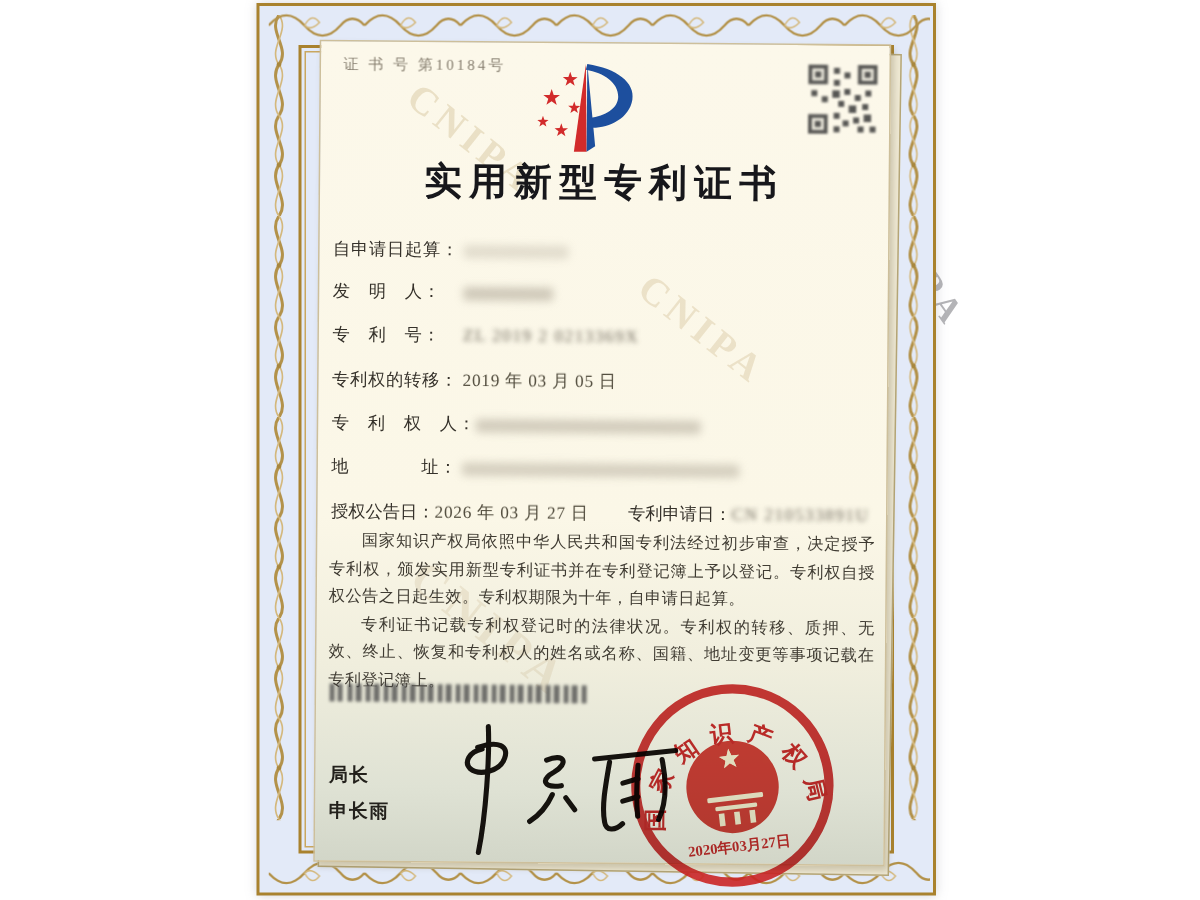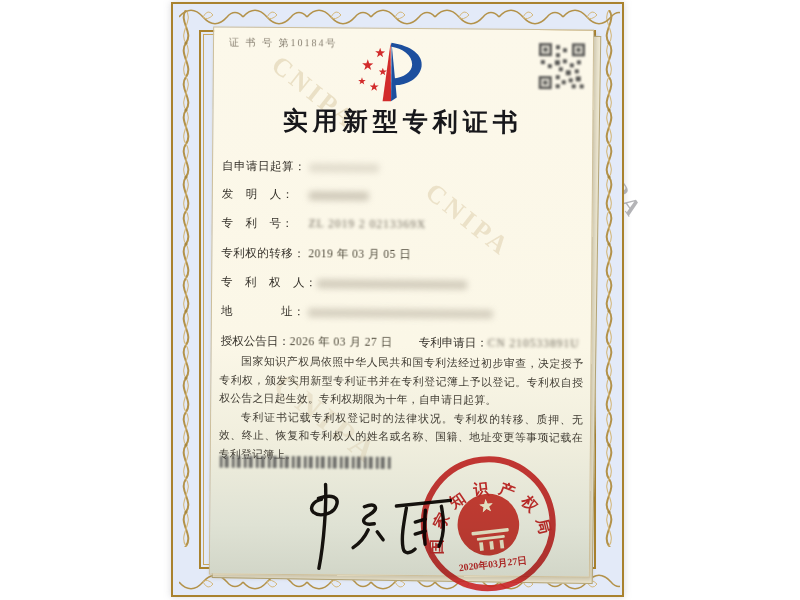--- a/index.html
+++ b/index.html
@@ -196,20 +196,24 @@
         </span>
       </div>
 
       <div class="paras">
         <p>国家知识产权局依照中华人民共和国专利法经过初步审查，决定授予专利权，颁发实用新型专利证书并在专利登记簿上予以登记。专利权自授权公告之日起生效。专利权期限为十年，自申请日起算。</p>
         <p>专利证书记载专利权登记时的法律状况。专利权的转移、质押、无效、终止、恢复和专利权人的姓名或名称、国籍、地址变更等事项记载在专利登记簿上。</p>
       </div>
 
       <div class="barcode"></div>
 
+      <div class="director">
+        <div>局长</div>
+        <div>申长雨</div>
+      </div>
 
       <svg class="sig" width="190" height="100" viewBox="0 0 190 100">
         <g fill="none" stroke="#15120e" stroke-width="3.4" stroke-linecap="round" stroke-linejoin="round">
           <path d="M38,22 C52,17 59,21 56,29 C53,38 39,41 33,36 C29,32 32,25 41,23"></path>
           <path d="M45,8 C46,28 44,66 39,92"></path>
           <path d="M84,30 C96,25 99,32 89,38 C80,43 82,49 94,47"></path>
           <path d="M88,53 C84,62 79,67 73,71"></path>
           <path d="M97,55 l6,8"></path>
           <path d="M116,29 L170,23"></path>
           <path d="M126,31 C123,49 121,61 123,71 C124,77 130,77 135,72"></path>

